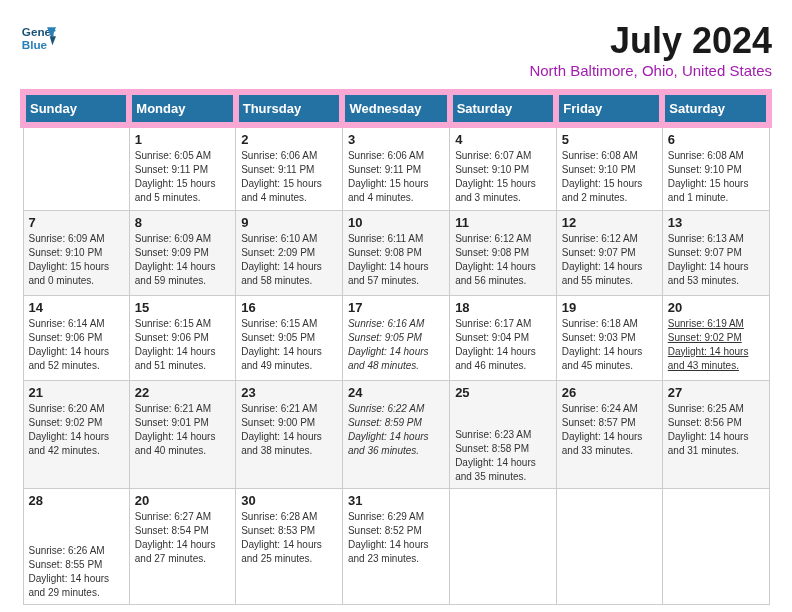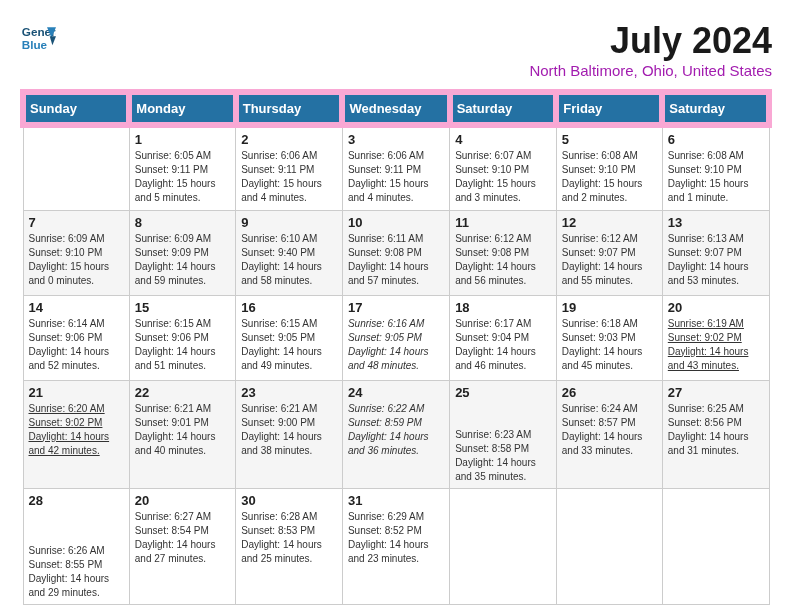--- a/index.html
+++ b/index.html
@@ -171,21 +171,21 @@
         <td>
           <span class="day-num">8</span>
           <div class="cell-text" style="white-space: pre-line;">Sunrise: 6:09 AM
 Sunset: 9:09 PM
 Daylight: 14 hours
 and 59 minutes.</div>
         </td>
         <td>
           <span class="day-num">9</span>
           <div class="cell-text" style="white-space: pre-line;">Sunrise: 6:10 AM
-Sunset: 9:40 PM
+Sunset: 2:09 PM
 Daylight: 14 hours
 and 58 minutes.</div>
         </td>
         <td>
           <span class="day-num">10</span>
           <div class="cell-text" style="white-space: pre-line;">Sunrise: 6:11 AM
 Sunset: 9:08 PM
 Daylight: 14 hours
 and 57 minutes.</div>
         </td>
@@ -258,21 +258,21 @@
           <span class="day-num">20</span>
           <div class="cell-text" style="white-space: pre-line; text-decoration: underline;">Sunrise: 6:19 AM
 Sunset: 9:02 PM
 Daylight: 14 hours
 and 43 minutes.</div>
         </td>
       </tr>
       <tr>
         <td>
           <span class="day-num">21</span>
-          <div class="cell-text" style="white-space: pre-line; text-decoration: underline;">Sunrise: 6:20 AM
+          <div class="cell-text" style="white-space: pre-line;">Sunrise: 6:20 AM
 Sunset: 9:02 PM
 Daylight: 14 hours
 and 42 minutes.</div>
         </td>
         <td>
           <span class="day-num">22</span>
           <div class="cell-text" style="white-space: pre-line;">Sunrise: 6:21 AM
 Sunset: 9:01 PM
 Daylight: 14 hours
 and 40 minutes.</div>

